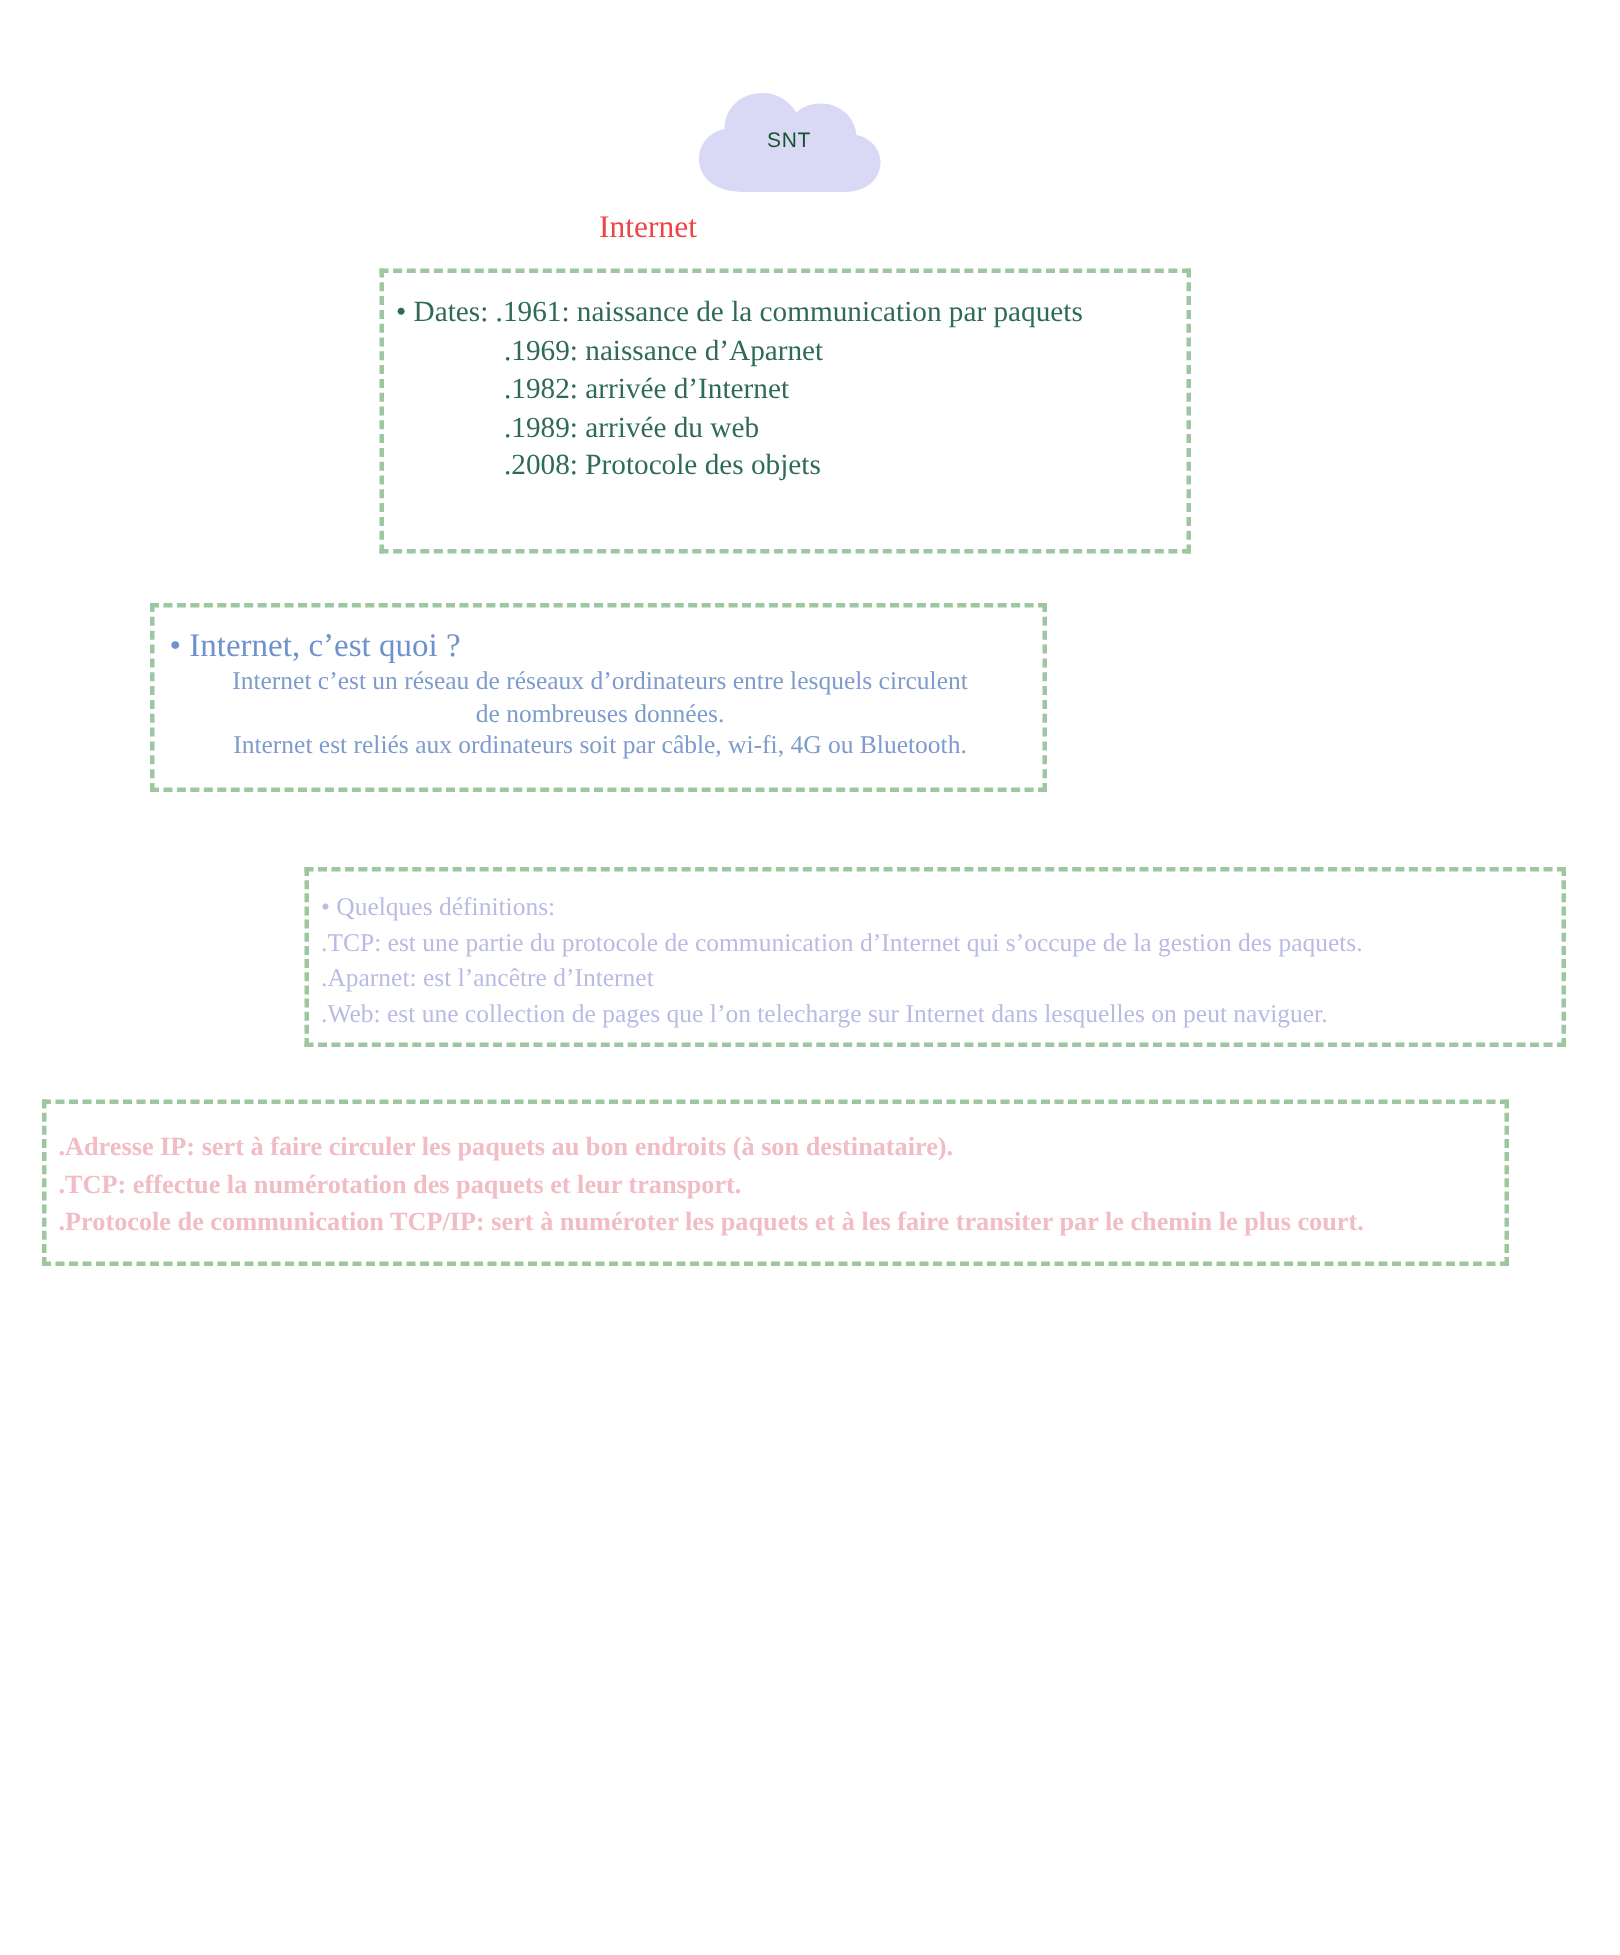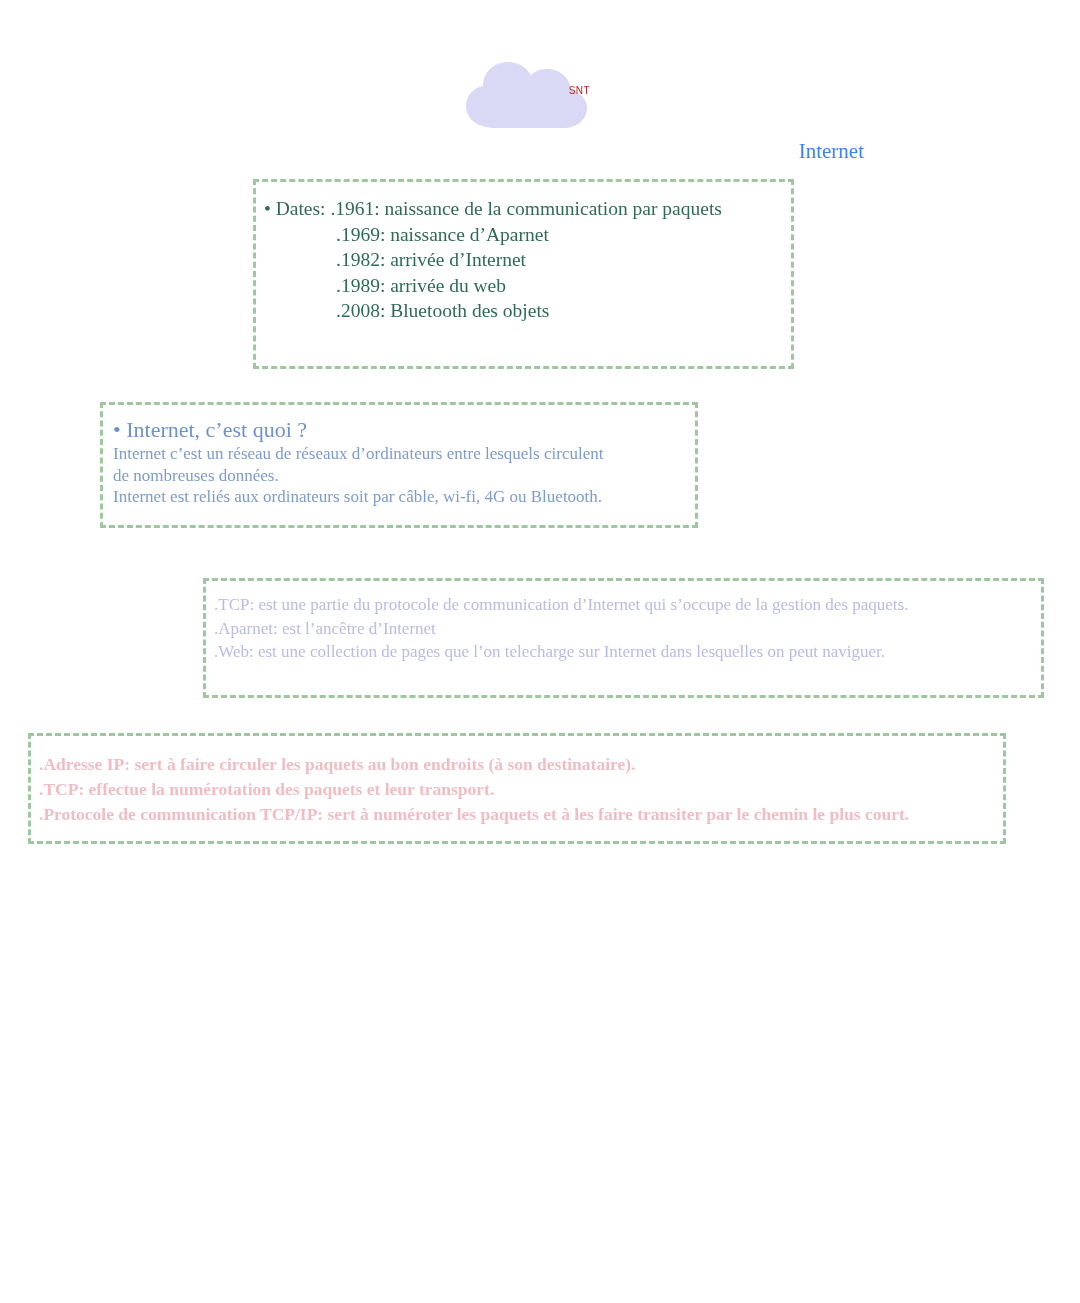--- a/index.html
+++ b/index.html
@@ -25,36 +25,36 @@
   }
   #cloud-shape {
     position: absolute;
     inset: 0;
   }
   #cloud-label {
     position: absolute;
     left: 0;
     top: 27px;
     width: 128px;
-    text-align: right;
+    text-align: center;
     font-family: "Liberation Sans", "DejaVu Sans", sans-serif;
-    font-size: 10px;
-    color: #b91c1c;
+    font-size: 14px;
+    color: #14532d;
     letter-spacing: .4px;
   }
 
   
   #internet-caption {
     position: absolute;
     left: 0;
     top: 139px;
     width: 864px;
-    text-align: right;
+    text-align: center;
     font-size: 21px;
-    color: #3b82f6;
+    color: #ef4444;
   }
 
   
   .dbox {
     position: absolute;
     box-sizing: border-box;
     border: 3px dashed #9ec69f;
     background: transparent;
   }
   .dbox .line {
@@ -88,20 +88,21 @@
   }
   #box-what #what-heading {
     color: #6f92cf;
     font-size: 22px;
     line-height: 26px;
   }
   #box-what .line {
     color: #7d9bcd;
     font-size: 17px;
     line-height: 21.5px;
+    text-align: center;
   }
 
   
   #box-defs {
     left: 203px;
     top: 578px;
     width: 841px;
     height: 120px;
     padding: 12px 8px 6px 8px;
   }
@@ -138,31 +139,32 @@
   <div id="cloud-label">SNT</div>
 </div>
 
 <div id="internet-caption">Internet</div>
 
 <div class="dbox" id="box-dates">
   <div class="line">• Dates: .1961: naissance de la communication par paquets</div>
   <div class="line indent">.1969: naissance d’Aparnet</div>
   <div class="line indent">.1982: arrivée d’Internet</div>
   <div class="line indent">.1989: arrivée du web</div>
-  <div class="line indent">.2008: Bluetooth des objets</div>
+  <div class="line indent">.2008: Protocole des objets</div>
 </div>
 
 <div class="dbox" id="box-what">
   <div id="what-heading">• Internet, c’est quoi ?</div>
   <div class="line">Internet c’est un réseau de réseaux d’ordinateurs entre lesquels circulent</div>
   <div class="line">de nombreuses données.</div>
   <div class="line">Internet est reliés aux ordinateurs soit par câble, wi-fi, 4G ou Bluetooth.</div>
 </div>
 
 <div class="dbox" id="box-defs">
+  <div class="line">• Quelques définitions:</div>
   <div class="line">.TCP: est une partie du protocole de communication d’Internet qui s’occupe de la gestion des paquets.</div>
   <div class="line">.Aparnet: est l’ancêtre d’Internet</div>
   <div class="line">.Web: est une collection de pages que l’on telecharge sur Internet dans lesquelles on peut naviguer.</div>
 </div>
 
 <div class="dbox" id="box-ip">
   <div class="line">.Adresse IP: sert à faire circuler les paquets au bon endroits (à son destinataire).</div>
   <div class="line">.TCP: effectue la numérotation des paquets et leur transport.</div>
   <div class="line">.Protocole de communication TCP/IP: sert à numéroter les paquets et à les faire transiter par le chemin le plus court.</div>
 </div>

